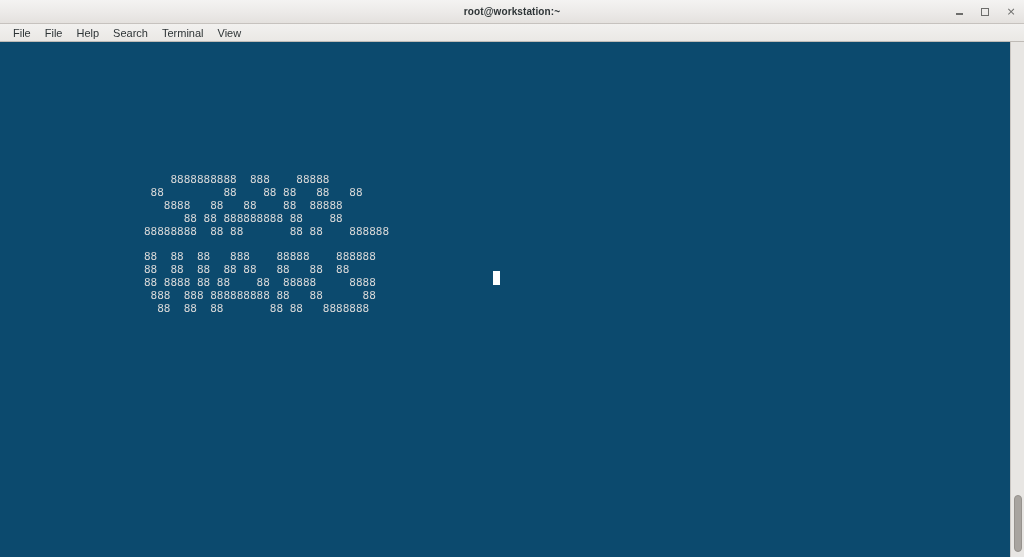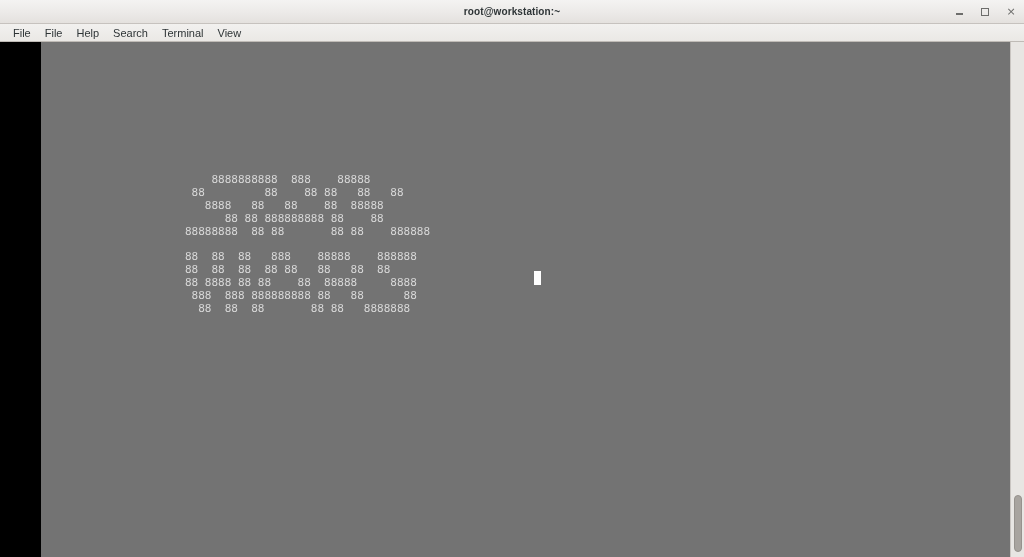--- a/index.html
+++ b/index.html
@@ -139,21 +139,21 @@
   <div id="menubar">
     <div class="menu-item">File</div>
     <div class="menu-item">File</div>
     <div class="menu-item">Help</div>
     <div class="menu-item">Search</div>
     <div class="menu-item">Terminal</div>
     <div class="menu-item">View</div>
   </div>
 
   <div id="body-row">
-    <div id="terminal" style="background: #737373; margin-left: 41px;">
+    <div id="terminal" style="background: #0c4a6e;">
       <div id="screen" style="left: 144px; top: 132px; color: rgb(216, 216, 216);"><div class="art-line">    8888888888  888    88888</div><div class="art-line"> 88         88    88 88   88   88</div><div class="art-line">   8888   88   88    88  88888</div><div class="art-line">      88 88 888888888 88    88</div><div class="art-line">88888888  88 88       88 88    888888</div><div class="art-line">&nbsp;</div><div class="art-line">88  88  88   888    88888    888888</div><div class="art-line">88  88  88  88 88   88   88  88</div><div class="art-line">88 8888 88 88    88  88888     8888</div><div class="art-line"> 888  888 888888888 88   88      88</div><div class="art-line">  88  88  88       88 88   8888888</div></div>
       <div id="cursor" style="left: 493px; top: 229px; width: 7px; height: 14px; background: rgb(255, 255, 255);"></div>
     </div>
     <div id="scrollbar">
       <div id="scroll-thumb" style="top: 88%; height: 11%;"></div>
     </div>
   </div>
 
 </div>
 

